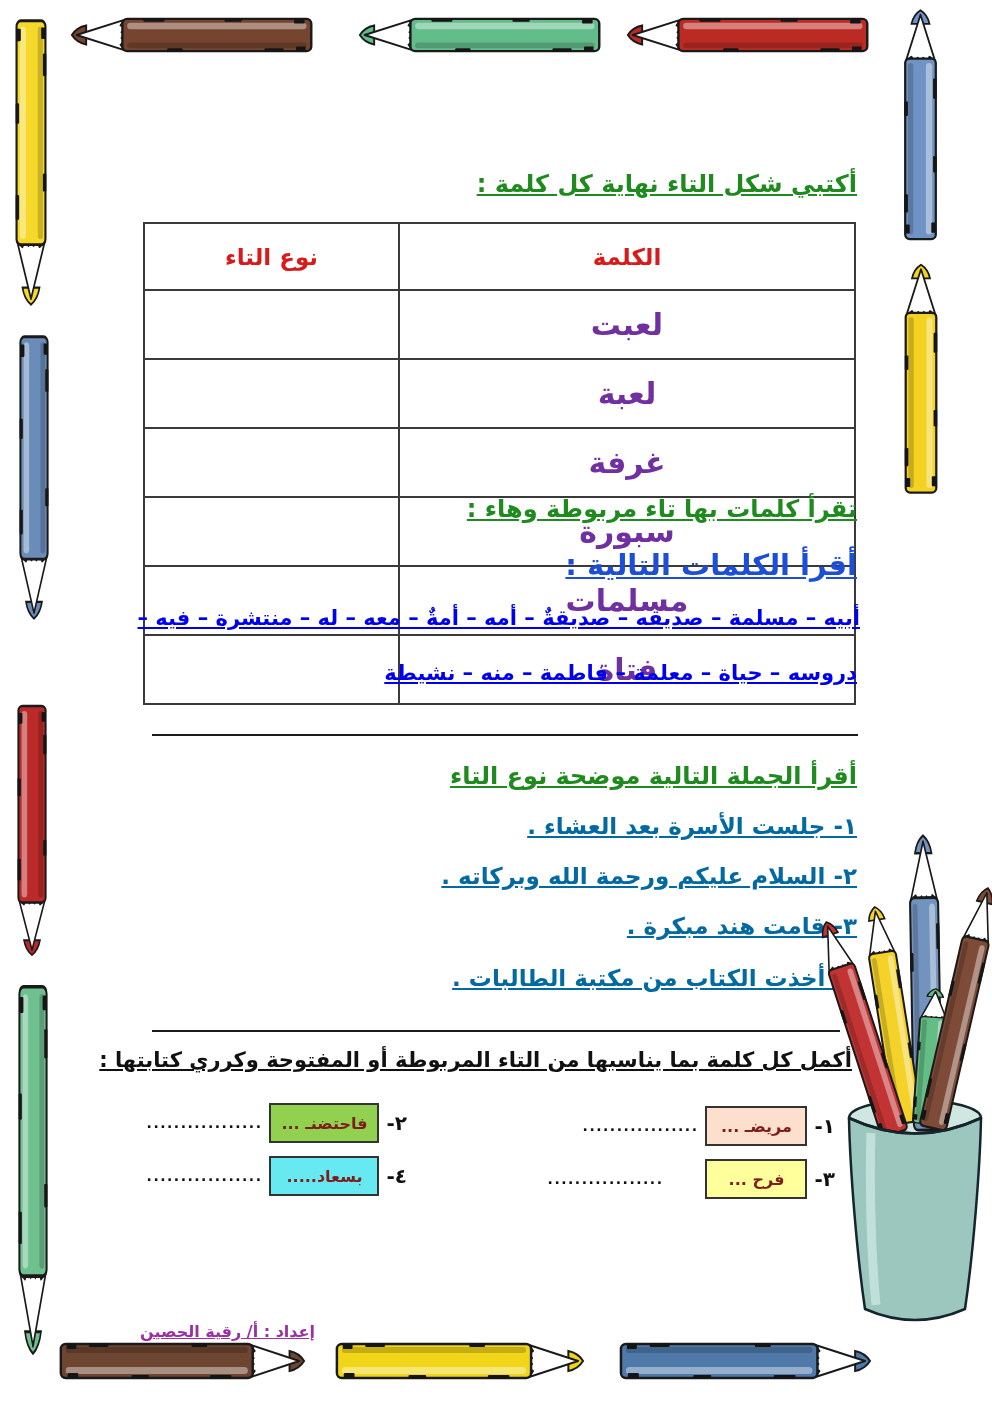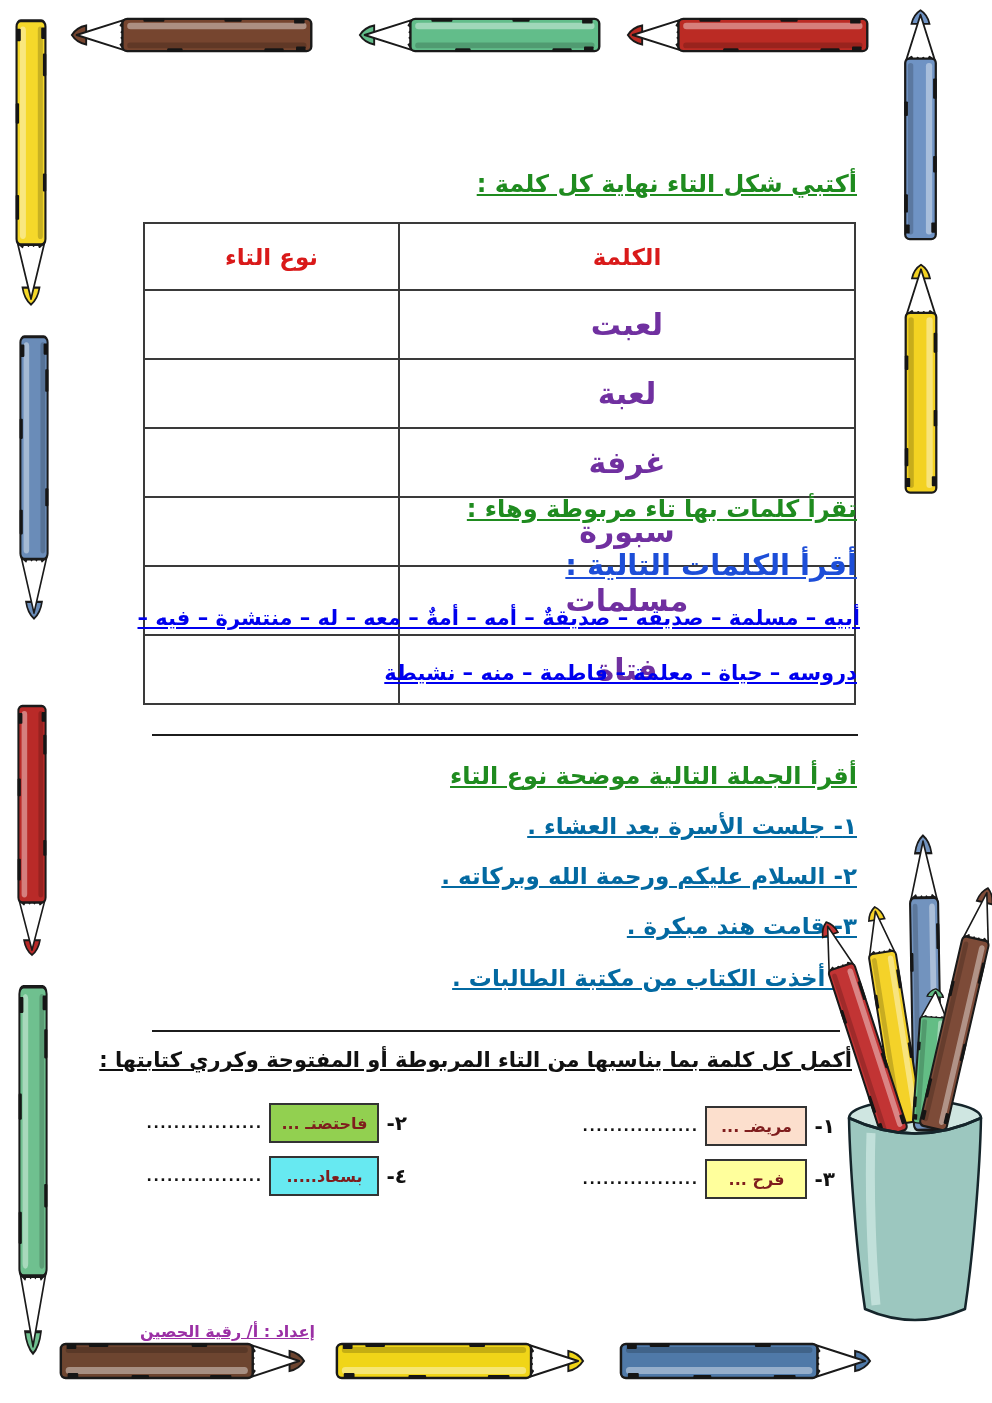--- a/index.html
+++ b/index.html
@@ -149,21 +149,21 @@
 
   <div class="abs h-black nowrap content" style="top:1048px;right:140px">أكمل كل كلمة بما يناسبها من التاء المربوطة أو المفتوحة وكرري كتابتها :</div>
 
   <div class="fill-item" style="top:1106px;right:157px">
     <span class="fill-num">١-</span>
     <span class="fill-box" style="background-color: rgb(252, 223, 205);">مريضـ ...</span>
     <span class="fill-dots">........................</span>
   </div>
   <div class="fill-item" style="top:1159px;right:157px">
     <span class="fill-num">٣-</span>
-    <span class="fill-box" style="background-color: rgb(255, 255, 156);">فرح ...</span>
+    <span class="fill-box" style="background-color: rgb(255, 255, 156); margin-left: 35px;">فرح ...</span>
     <span class="fill-dots">........................</span>
   </div>
   <div class="fill-item" style="top:1103px;right:585px">
     <span class="fill-num">٢-</span>
     <span class="fill-box" style="width: 110px; background-color: rgb(146, 208, 80);">فاحتضنـ ...</span>
     <span class="fill-dots">........................</span>
   </div>
   <div class="fill-item" style="top:1156px;right:585px">
     <span class="fill-num">٤-</span>
     <span class="fill-box" style="width: 110px; background-color: rgb(103, 233, 241);">بسعاد.....</span>

